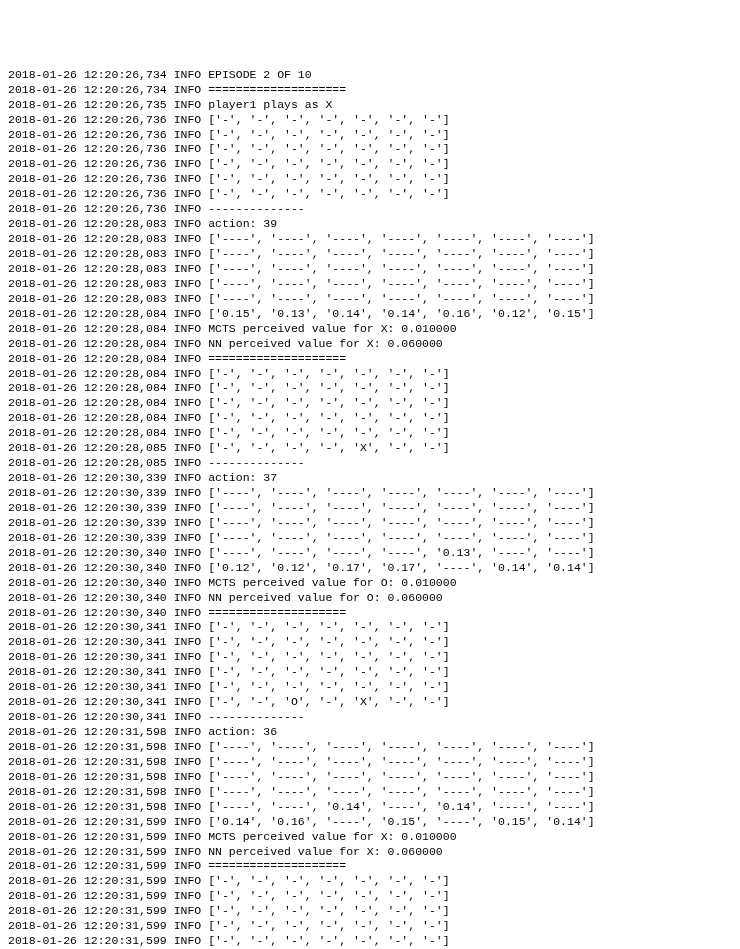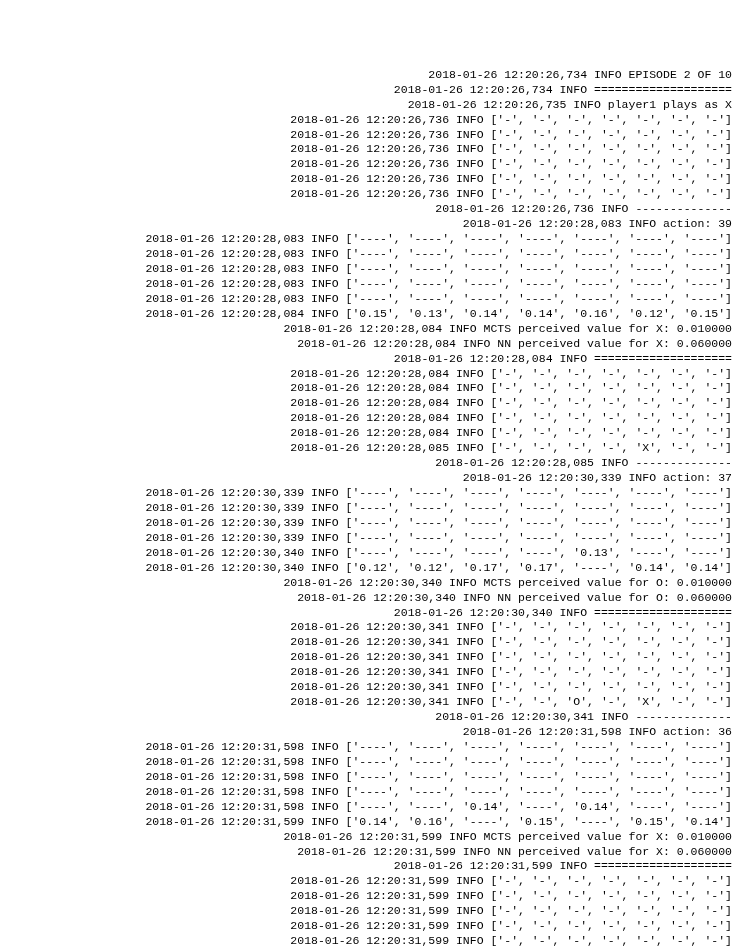--- a/index.html
+++ b/index.html
@@ -8,21 +8,20 @@
       background: #ffffff;
       font-family: "Menlo", "Monaco", "Consolas", "Courier New", monospace;
       font-size: 11.5px;
       line-height: 1.3;
       color: #000000;
       white-space: pre;
       overflow-x: hidden;
     }
     .log-line {
       white-space: pre;
-      text-align: right;
     }
   </style>
 </head>
 <body>
 
 
 
 <div id="log-container"><div class="log-line">2018-01-26 12:20:26,734 INFO EPISODE 2 OF 10</div><div class="log-line">2018-01-26 12:20:26,734 INFO ====================</div><div class="log-line">2018-01-26 12:20:26,735 INFO player1 plays as X</div><div class="log-line">2018-01-26 12:20:26,736 INFO ['-', '-', '-', '-', '-', '-', '-']</div><div class="log-line">2018-01-26 12:20:26,736 INFO ['-', '-', '-', '-', '-', '-', '-']</div><div class="log-line">2018-01-26 12:20:26,736 INFO ['-', '-', '-', '-', '-', '-', '-']</div><div class="log-line">2018-01-26 12:20:26,736 INFO ['-', '-', '-', '-', '-', '-', '-']</div><div class="log-line">2018-01-26 12:20:26,736 INFO ['-', '-', '-', '-', '-', '-', '-']</div><div class="log-line">2018-01-26 12:20:26,736 INFO ['-', '-', '-', '-', '-', '-', '-']</div><div class="log-line">2018-01-26 12:20:26,736 INFO --------------</div><div class="log-line">2018-01-26 12:20:28,083 INFO action: 39</div><div class="log-line">2018-01-26 12:20:28,083 INFO ['----', '----', '----', '----', '----', '----', '----']</div><div class="log-line">2018-01-26 12:20:28,083 INFO ['----', '----', '----', '----', '----', '----', '----']</div><div class="log-line">2018-01-26 12:20:28,083 INFO ['----', '----', '----', '----', '----', '----', '----']</div><div class="log-line">2018-01-26 12:20:28,083 INFO ['----', '----', '----', '----', '----', '----', '----']</div><div class="log-line">2018-01-26 12:20:28,083 INFO ['----', '----', '----', '----', '----', '----', '----']</div><div class="log-line">2018-01-26 12:20:28,084 INFO ['0.15', '0.13', '0.14', '0.14', '0.16', '0.12', '0.15']</div><div class="log-line">2018-01-26 12:20:28,084 INFO MCTS perceived value for X: 0.010000</div><div class="log-line">2018-01-26 12:20:28,084 INFO NN perceived value for X: 0.060000</div><div class="log-line">2018-01-26 12:20:28,084 INFO ====================</div><div class="log-line">2018-01-26 12:20:28,084 INFO ['-', '-', '-', '-', '-', '-', '-']</div><div class="log-line">2018-01-26 12:20:28,084 INFO ['-', '-', '-', '-', '-', '-', '-']</div><div class="log-line">2018-01-26 12:20:28,084 INFO ['-', '-', '-', '-', '-', '-', '-']</div><div class="log-line">2018-01-26 12:20:28,084 INFO ['-', '-', '-', '-', '-', '-', '-']</div><div class="log-line">2018-01-26 12:20:28,084 INFO ['-', '-', '-', '-', '-', '-', '-']</div><div class="log-line">2018-01-26 12:20:28,085 INFO ['-', '-', '-', '-', 'X', '-', '-']</div><div class="log-line">2018-01-26 12:20:28,085 INFO --------------</div><div class="log-line">2018-01-26 12:20:30,339 INFO action: 37</div><div class="log-line">2018-01-26 12:20:30,339 INFO ['----', '----', '----', '----', '----', '----', '----']</div><div class="log-line">2018-01-26 12:20:30,339 INFO ['----', '----', '----', '----', '----', '----', '----']</div><div class="log-line">2018-01-26 12:20:30,339 INFO ['----', '----', '----', '----', '----', '----', '----']</div><div class="log-line">2018-01-26 12:20:30,339 INFO ['----', '----', '----', '----', '----', '----', '----']</div><div class="log-line">2018-01-26 12:20:30,340 INFO ['----', '----', '----', '----', '0.13', '----', '----']</div><div class="log-line">2018-01-26 12:20:30,340 INFO ['0.12', '0.12', '0.17', '0.17', '----', '0.14', '0.14']</div><div class="log-line">2018-01-26 12:20:30,340 INFO MCTS perceived value for O: 0.010000</div><div class="log-line">2018-01-26 12:20:30,340 INFO NN perceived value for O: 0.060000</div><div class="log-line">2018-01-26 12:20:30,340 INFO ====================</div><div class="log-line">2018-01-26 12:20:30,341 INFO ['-', '-', '-', '-', '-', '-', '-']</div><div class="log-line">2018-01-26 12:20:30,341 INFO ['-', '-', '-', '-', '-', '-', '-']</div><div class="log-line">2018-01-26 12:20:30,341 INFO ['-', '-', '-', '-', '-', '-', '-']</div><div class="log-line">2018-01-26 12:20:30,341 INFO ['-', '-', '-', '-', '-', '-', '-']</div><div class="log-line">2018-01-26 12:20:30,341 INFO ['-', '-', '-', '-', '-', '-', '-']</div><div class="log-line">2018-01-26 12:20:30,341 INFO ['-', '-', 'O', '-', 'X', '-', '-']</div><div class="log-line">2018-01-26 12:20:30,341 INFO --------------</div><div class="log-line">2018-01-26 12:20:31,598 INFO action: 36</div><div class="log-line">2018-01-26 12:20:31,598 INFO ['----', '----', '----', '----', '----', '----', '----']</div><div class="log-line">2018-01-26 12:20:31,598 INFO ['----', '----', '----', '----', '----', '----', '----']</div><div class="log-line">2018-01-26 12:20:31,598 INFO ['----', '----', '----', '----', '----', '----', '----']</div><div class="log-line">2018-01-26 12:20:31,598 INFO ['----', '----', '----', '----', '----', '----', '----']</div><div class="log-line">2018-01-26 12:20:31,598 INFO ['----', '----', '0.14', '----', '0.14', '----', '----']</div><div class="log-line">2018-01-26 12:20:31,599 INFO ['0.14', '0.16', '----', '0.15', '----', '0.15', '0.14']</div><div class="log-line">2018-01-26 12:20:31,599 INFO MCTS perceived value for X: 0.010000</div><div class="log-line">2018-01-26 12:20:31,599 INFO NN perceived value for X: 0.060000</div><div class="log-line">2018-01-26 12:20:31,599 INFO ====================</div><div class="log-line">2018-01-26 12:20:31,599 INFO ['-', '-', '-', '-', '-', '-', '-']</div><div class="log-line">2018-01-26 12:20:31,599 INFO ['-', '-', '-', '-', '-', '-', '-']</div><div class="log-line">2018-01-26 12:20:31,599 INFO ['-', '-', '-', '-', '-', '-', '-']</div><div class="log-line">2018-01-26 12:20:31,599 INFO ['-', '-', '-', '-', '-', '-', '-']</div><div class="log-line">2018-01-26 12:20:31,599 INFO ['-', '-', '-', '-', '-', '-', '-']</div></div>
 
 

